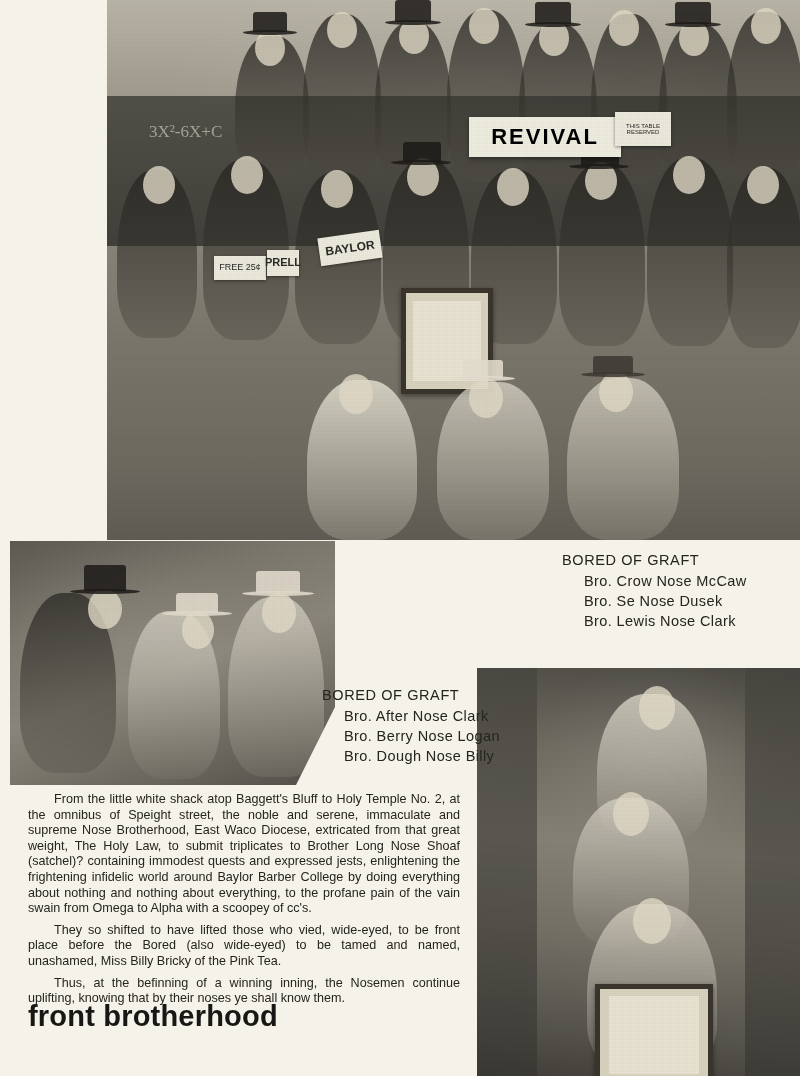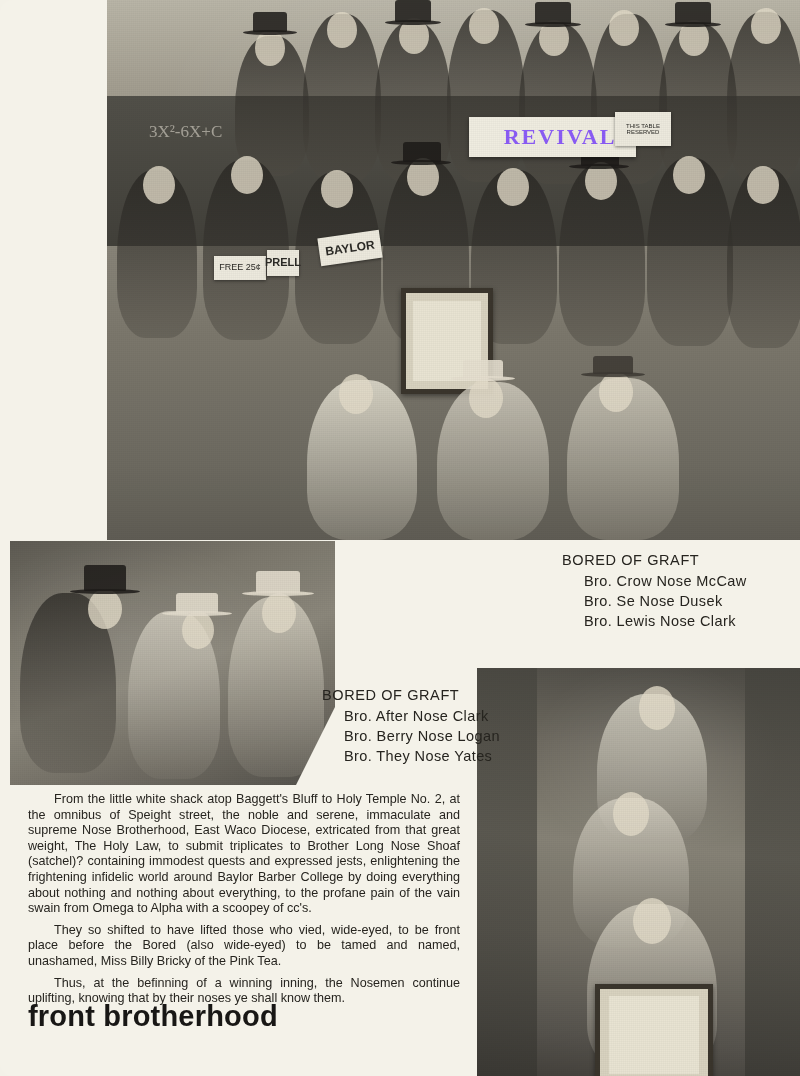--- a/index.html
+++ b/index.html
@@ -94,29 +94,28 @@
   .hatbrim {
     position: absolute;
     height: 5px;
     border-radius: 50%;
     background: rgba(28,26,24,.85);
   }
 
   .banner {
     position: absolute;
     background: #efece0;
-    color: #8b5cf6;
-    font-family: Liberation Serif, serif;
+    color: #000000;
+    font-family: Liberation Sans, sans-serif;
     font-weight: bold;
     letter-spacing: 2px;
     display: flex;
     align-items: center;
     justify-content: center;
     box-shadow: 0 2px 4px rgba(0,0,0,.4);
-    padding-left: 15px;
   }
   .sign-small {
     position: absolute;
     background: #ece9dd;
     color: #2b2a26;
     font-family: "Liberation Sans", sans-serif;
     display: flex;
     align-items: center;
     justify-content: center;
     text-align: center;
@@ -316,21 +315,21 @@
     <div class="cap-title">BORED OF GRAFT</div>
     <div class="cap-name">Bro. Crow Nose McCaw</div>
     <div class="cap-name">Bro. Se Nose Dusek</div>
     <div class="cap-name">Bro. Lewis Nose Clark</div>
   </div>
 
   <div class="caption" id="caption-mid" style="left:322px;top:687px;">
     <div class="cap-title">BORED OF GRAFT</div>
     <div class="cap-name">Bro. After Nose Clark</div>
     <div class="cap-name">Bro. Berry Nose Logan</div>
-    <div class="cap-name">Bro. They Nose Yates</div>
+    <div class="cap-name">Bro. Dough Nose Billy</div>
   </div>
 
   <div id="body-text">
     <p><span class="indent"></span><span>From the little white shack atop Baggett's Bluff to Holy Temple No. 2, at the omnibus of Speight street, the noble and serene, immaculate and supreme Nose Brotherhood, East Waco Diocese, extricated from that great weight, The Holy Law, to submit triplicates to Brother Long Nose Shoaf (satchel)? containing immodest quests and expressed jests, enlightening the frightening infidelic world around Baylor Barber College by doing everything about nothing and nothing about everything, to the profane pain of the vain swain from Omega to Alpha with a scoopey of cc's.</span></p>
     <p><span class="indent"></span><span>They so shifted to have lifted those who vied, wide-eyed, to be front place before the Bored (also wide-eyed) to be tamed and named, unashamed, Miss Billy Bricky of the Pink Tea.</span></p>
     <p><span class="indent"></span><span>Thus, at the befinning of a winning inning, the Nosemen continue uplifting, knowing that by their noses ye shall know them.</span></p>
   </div>
 
   <div id="headline">front brotherhood</div>
 

